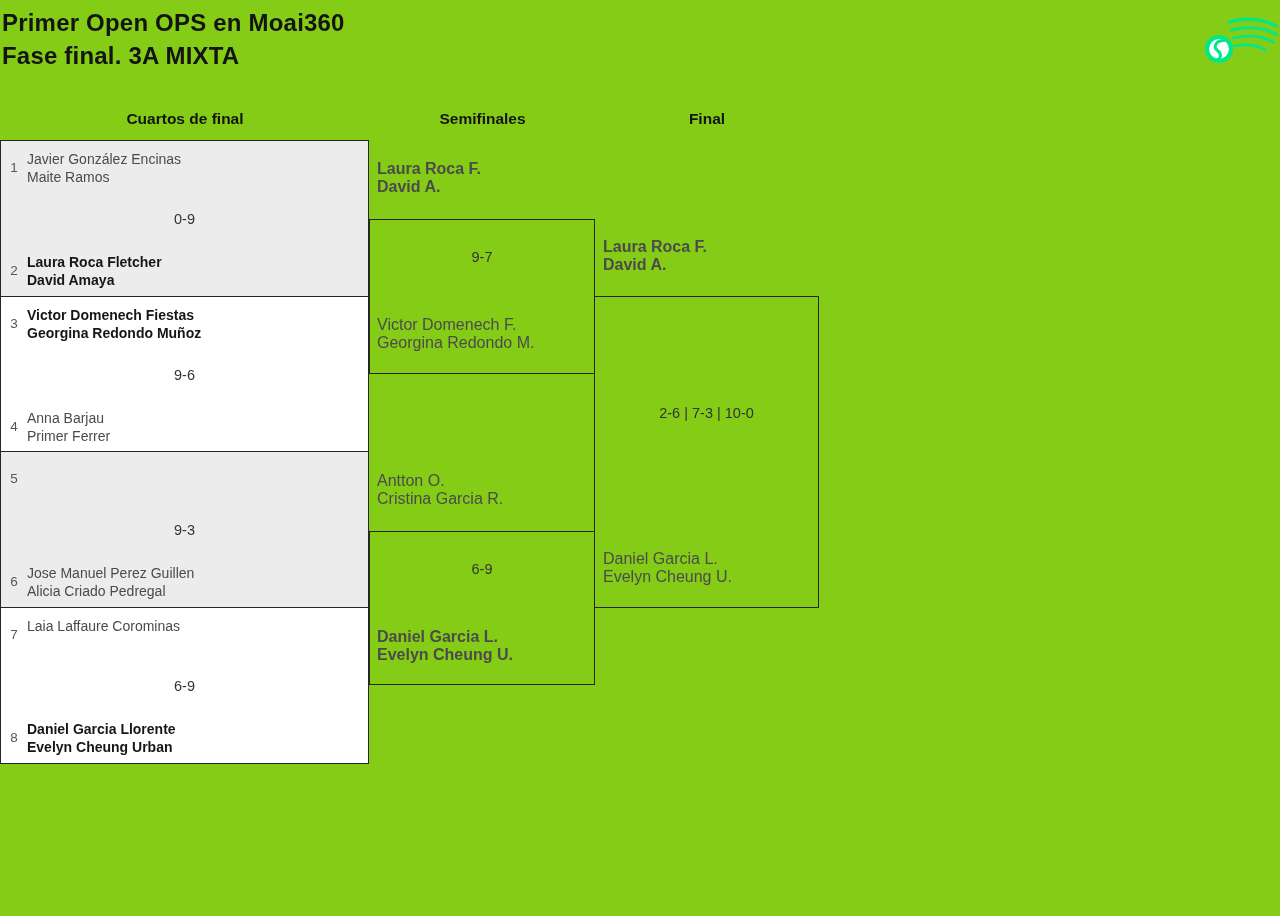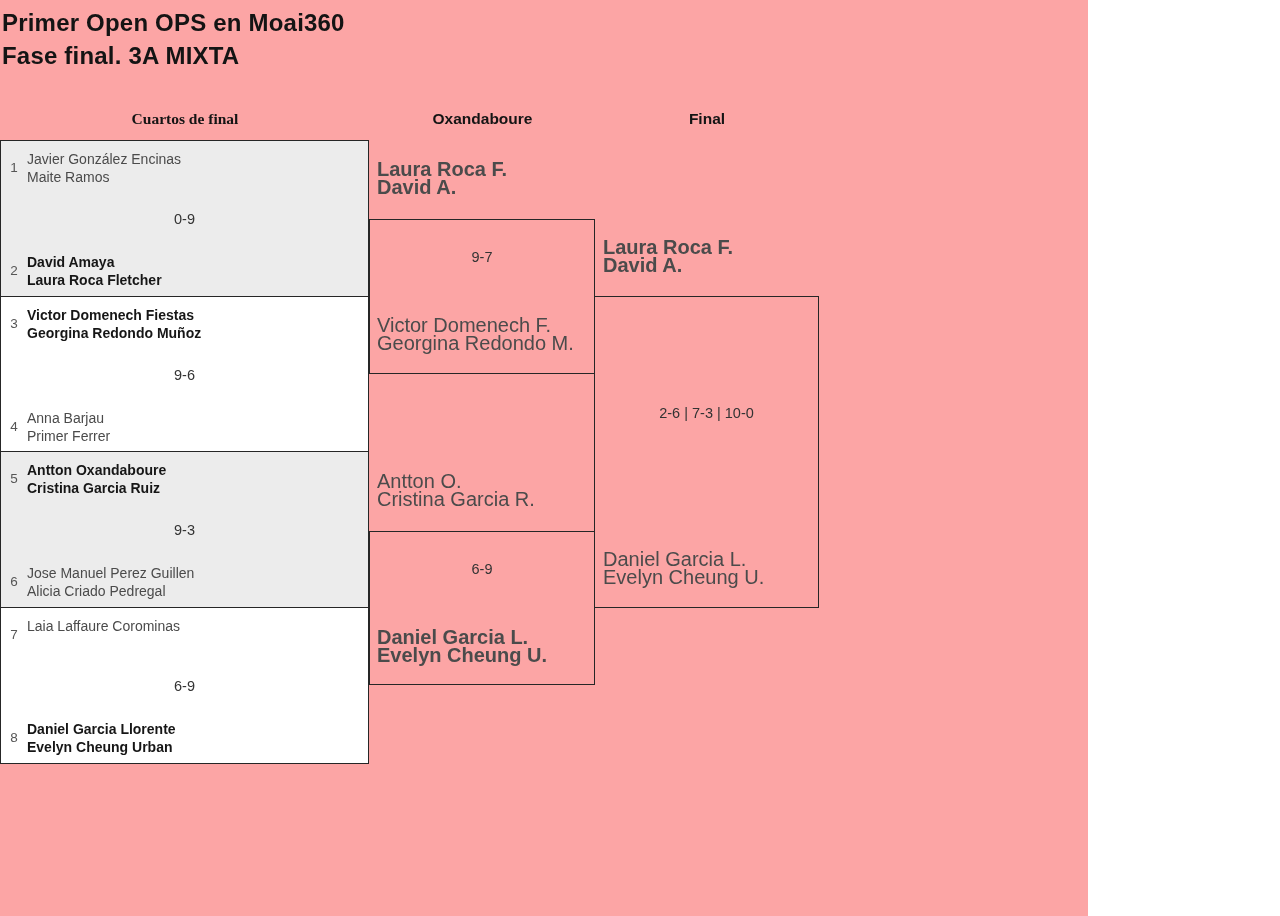--- a/index.html
+++ b/index.html
@@ -1,38 +1,38 @@
 <!DOCTYPE html>
 <html><head>
 <meta charset="utf-8">
 <style>
   html, body { margin: 0; padding: 0; background: #ffffff; }
   .page {
     position: relative;
-    width: 1088px;
+    width: 1280px;
     height: 916px;
-    background: #fca5a5;
+    background: #84cc16;
     font-family: "Liberation Sans", sans-serif;
     overflow: hidden;
   }
 
   
   .title-block { position: absolute; left: 2px; top: 6px; }
   .title-line {
     font-size: 24px; line-height: 33px; font-weight: 700;
     color: #141414; letter-spacing: 0.2px; white-space: nowrap;
   }
   .logo { position: absolute; left: 1202px; top: 14px; width: 76px; height: 56px; }
 
   
   .col-header {
     position: absolute; top: 110px; font-size: 15.5px; font-weight: 600;
     color: #141414; text-align: center;
   }
-  .h-qf { left: 0; width: 370px; font-family: Liberation Serif, serif; }
+  .h-qf { left: 0; width: 370px; }
   .h-sf { left: 370px; width: 225px; }
   .h-f  { left: 595px; width: 224px; }
 
   
   .qf-box {
     position: absolute; left: 0; width: 369px;
     border: 1px solid #262626; box-sizing: border-box; background: #ffffff;
   }
   .qf-box.alt { background: #ECECEC; }
   .qf1 { top: 140px; height: 157px; }
@@ -64,21 +64,21 @@
   
   .box {
     position: absolute; border: 1px solid #262626;
     box-sizing: border-box; background: transparent;
   }
   .sf1box   { left: 369px; top: 219px; width: 226px; height: 155px; }
   .sf2box   { left: 369px; top: 531px; width: 226px; height: 154px; }
   .finalbox { left: 594px; top: 296px; width: 225px; height: 312px; }
 
   .rteam {
-    position: absolute; font-size: 20px; line-height: 18px;
+    position: absolute; font-size: 16px; line-height: 18px;
     color: #4B4B4B; white-space: nowrap;
   }
   .sf1a { left: 377px; top: 160px; }
   .sf1b { left: 377px; top: 316px; }
   .sf2a { left: 377px; top: 472px; }
   .sf2b { left: 377px; top: 628px; }
   .fa   { left: 603px; top: 238px; }
   .fb   { left: 603px; top: 550px; }
 
   .rscore {
@@ -101,57 +101,53 @@
   <svg class="logo" viewBox="0 0 76 54" fill="none">
     <circle cx="17" cy="34" r="12" stroke="#00E88A" stroke-width="4.2" fill="#ffffff"></circle>
     <path d="M22.5,25.5 C14.5,25 10.5,31.5 15.5,35.5 C20.5,39.5 19,44.5 13,45.5" stroke="#00E88A" stroke-width="3" stroke-linecap="round"></path>
     <path d="M27,7 C45,1.5 63,4.5 74,11" stroke="#00E88A" stroke-width="3.2" stroke-linecap="round"></path>
     <path d="M29,15 C47,10.5 64,13 74.5,19.5" stroke="#00E88A" stroke-width="3" stroke-linecap="round"></path>
     <path d="M31.5,23 C48,19.5 62,21.5 71.5,27.5" stroke="#00E88A" stroke-width="2.8" stroke-linecap="round"></path>
     <path d="M32.5,31 C46,28.5 56,30.5 63.5,35" stroke="#00E88A" stroke-width="2.6" stroke-linecap="round"></path>
   </svg>
 
   <div class="col-header h-qf">Cuartos de final</div>
-  <div class="col-header h-sf">Oxandaboure</div>
+  <div class="col-header h-sf">Semifinales</div>
   <div class="col-header h-f">Final</div>
 
   <div class="qf-box alt qf1">
     <div class="seed sa">1</div>
     <div class="team ta">
       <div>Javier González Encinas</div>
       <div>Maite Ramos</div>
     </div>
     <div class="score">0-9</div>
     <div class="seed sb">2</div>
     <div class="team tb winner">
+      <div>Laura Roca Fletcher</div>
       <div>David Amaya</div>
-      <div>Laura Roca Fletcher</div>
     </div>
   </div>
 
   <div class="qf-box qf2">
     <div class="seed sa">3</div>
     <div class="team ta winner">
       <div>Victor Domenech Fiestas</div>
       <div>Georgina Redondo Muñoz</div>
     </div>
     <div class="score">9-6</div>
     <div class="seed sb">4</div>
     <div class="team tb">
       <div>Anna Barjau</div>
       <div>Primer Ferrer</div>
     </div>
   </div>
 
   <div class="qf-box alt qf3">
     <div class="seed sa">5</div>
-    <div class="team ta winner">
-      <div>Antton Oxandaboure</div>
-      <div>Cristina Garcia Ruiz</div>
-    </div>
     <div class="score">9-3</div>
     <div class="seed sb">6</div>
     <div class="team tb">
       <div>Jose Manuel Perez Guillen</div>
       <div>Alicia Criado Pedregal</div>
     </div>
   </div>
 
   <div class="qf-box qf4">
     <div class="seed sa">7</div>

